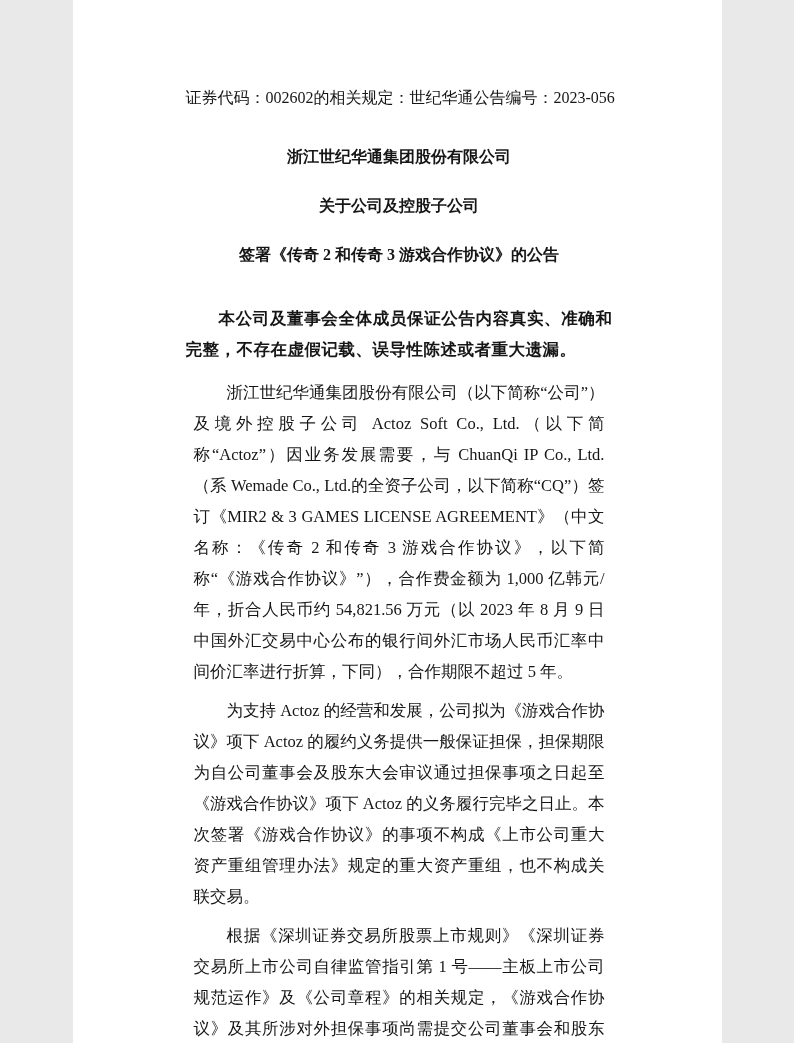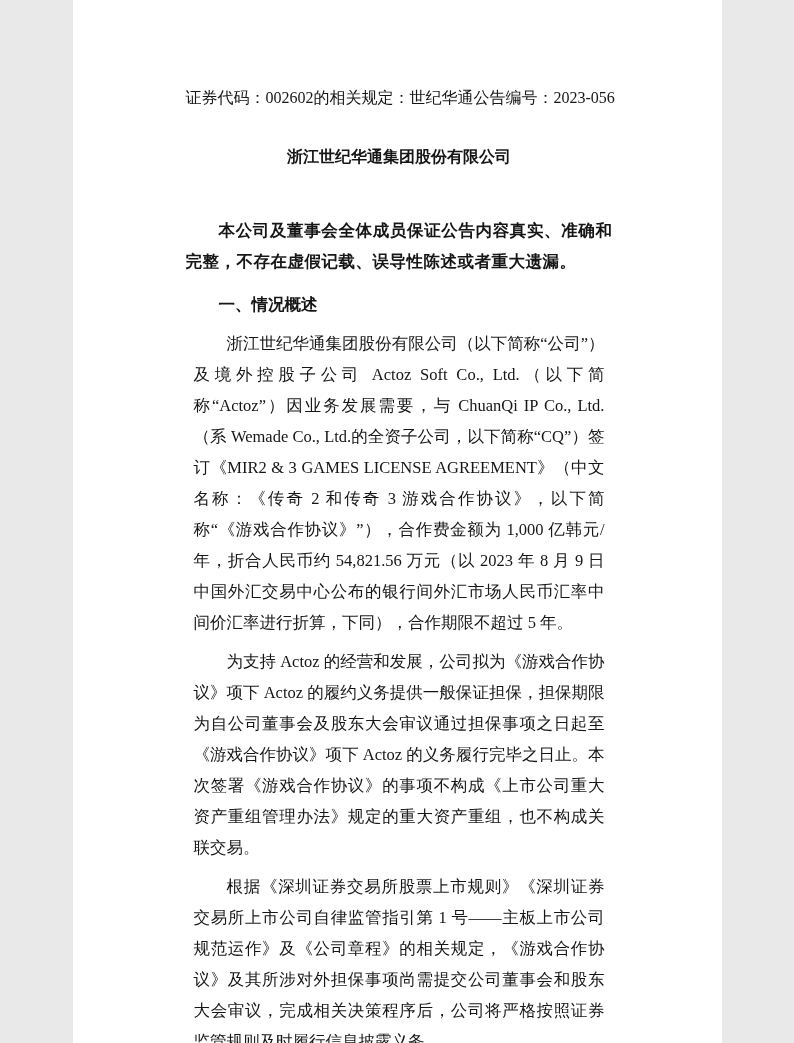--- a/index.html
+++ b/index.html
@@ -30,21 +30,21 @@
   .titles {
     margin-top: 24px;
     text-align: center;
     font-weight: bold;
     font-size: 16px;
   }
   .title-line {
     line-height: 49px;
   }
   .disclaimer {
-    margin-top: 34px;
+    margin-top: 24px;
     font-weight: bold;
     font-size: 16.5px;
     line-height: 31px;
     text-indent: 2em;
     text-align: justify;
     letter-spacing: 0.5px;
   }
   .body-text {
     margin-top: 12px;
     font-size: 16.5px;
@@ -74,26 +74,27 @@
 <div class="page">
 
   <div class="doc-header">
     <span>证券代码：002602</span>
     <span>的相关规定：世纪华通</span>
     <span>公告编号：2023-056</span>
   </div>
 
   <div class="titles">
     <div class="title-line">浙江世纪华通集团股份有限公司</div>
+    <div class="title-line">关于公司及控股子公司</div>
+    <div class="title-line">签署《传奇 2 和传奇 3 游戏合作协议》的公告</div>
   </div>
 
   <div class="disclaimer">本公司及董事会全体成员保证公告内容真实、准确和完整，不存在虚假记载、误导性陈述或者重大遗漏。</div>
 
   <div class="body-text">
-    <p class="sec-heading">一、情况概述</p>
     <p class="para">浙江世纪华通集团股份有限公司（以下简称“公司”）及境外控股子公司 Actoz Soft Co., Ltd.（以下简称“Actoz”）因业务发展需要，与 ChuanQi IP Co., Ltd.（系 Wemade Co., Ltd.的全资子公司，以下简称“CQ”）签订《MIR2 &amp; 3 GAMES LICENSE AGREEMENT》（中文名称：《传奇 2 和传奇 3 游戏合作协议》，以下简称“《游戏合作协议》”），合作费金额为 1,000 亿韩元/年，折合人民币约 54,821.56 万元（以 2023 年 8 月 9 日中国外汇交易中心公布的银行间外汇市场人民币汇率中间价汇率进行折算，下同），合作期限不超过 5 年。</p>
     <p class="para">为支持 Actoz 的经营和发展，公司拟为《游戏合作协议》项下 Actoz 的履约义务提供一般保证担保，担保期限为自公司董事会及股东大会审议通过担保事项之日起至《游戏合作协议》项下 Actoz 的义务履行完毕之日止。本次签署《游戏合作协议》的事项不构成《上市公司重大资产重组管理办法》规定的重大资产重组，也不构成关联交易。</p>
     <p class="para">根据《深圳证券交易所股票上市规则》《深圳证券交易所上市公司自律监管指引第 1 号——主板上市公司规范运作》及《公司章程》的相关规定，《游戏合作协议》及其所涉对外担保事项尚需提交公司董事会和股东大会审议，完成相关决策程序后，公司将严格按照证券监管规则及时履行信息披露义务。</p>
 
     <p class="sec-heading gap-above">二、《游戏合作协议》的主要内容</p>
     <p class="plain-item">1、授权人</p>
   </div>
 
 </div>
 

